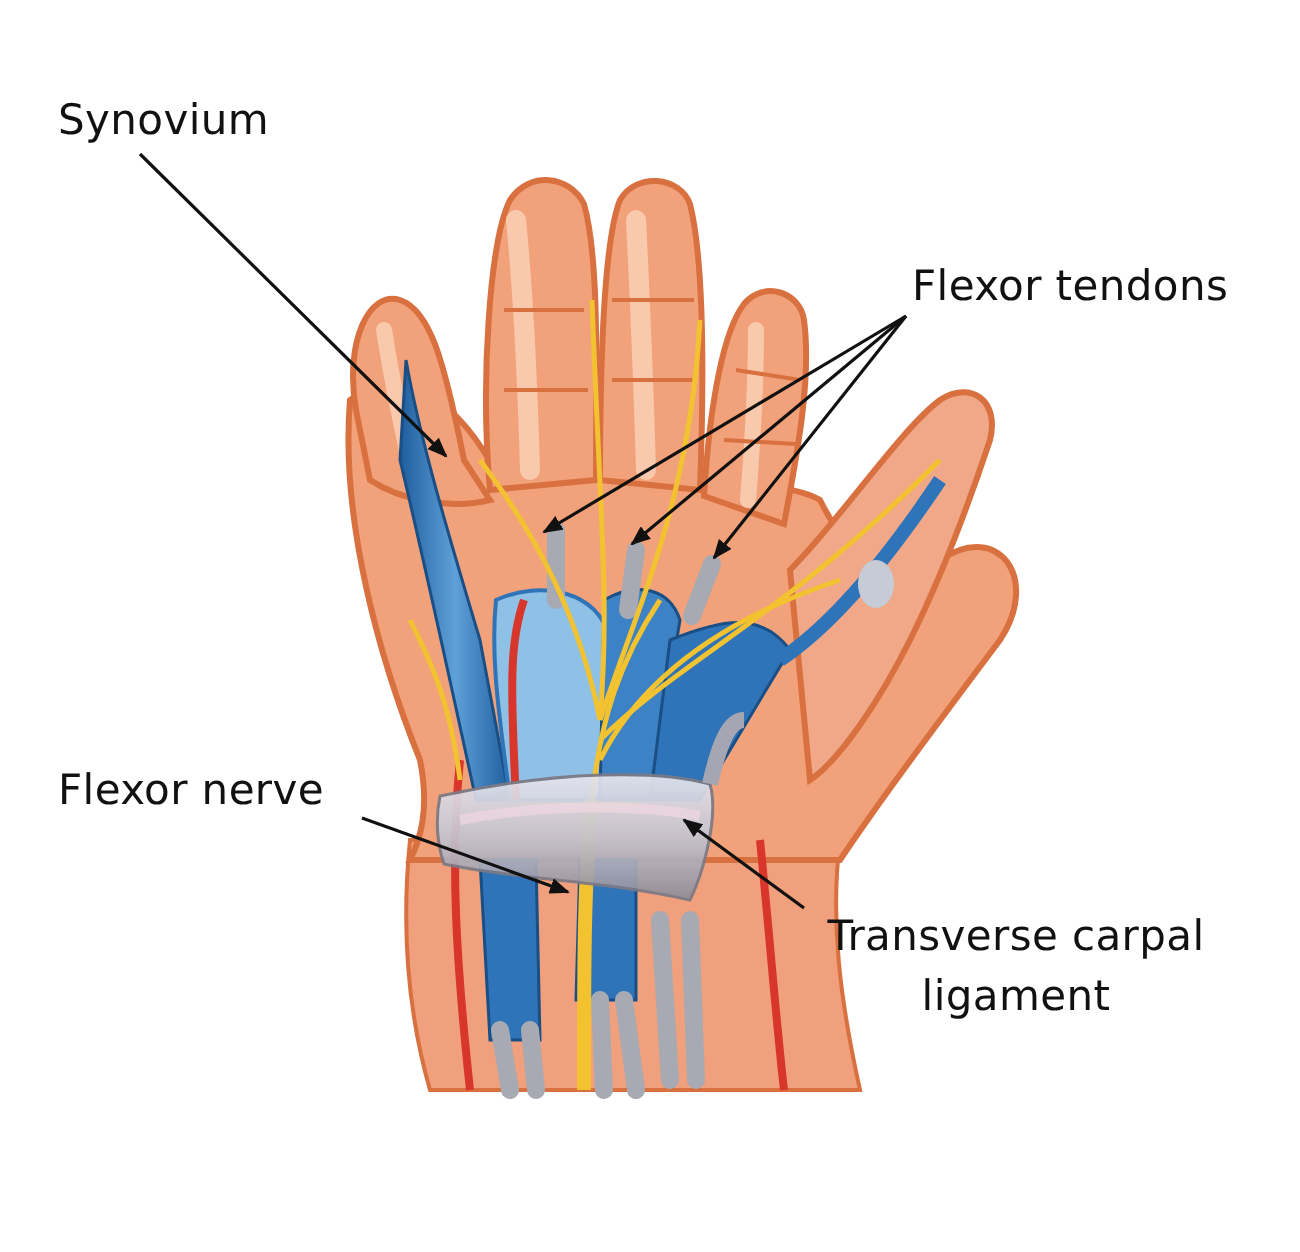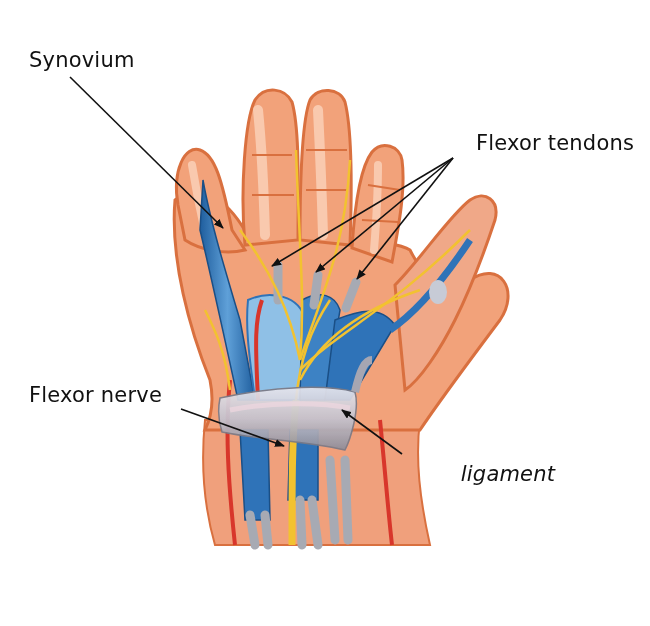--- a/index.html
+++ b/index.html
@@ -99,18 +99,19 @@
       <line x1="70" y1="77" x2="223" y2="228" marker-end="url(#ah)"></line>
       <line x1="453" y1="158" x2="272" y2="266" marker-end="url(#ah)"></line>
       <line x1="453" y1="158" x2="316" y2="272" marker-end="url(#ah)"></line>
       <line x1="453" y1="158" x2="357" y2="279" marker-end="url(#ah)"></line>
       <line x1="181" y1="409" x2="284" y2="446" marker-end="url(#ah)"></line>
       <line x1="402" y1="454" x2="342" y2="410" marker-end="url(#ah)"></line>
     </g>
   </svg>
 
   <div class="label" style="left:29px; top:48px;">Synovium</div>
-  <div class="label" style="left:456px; top:131px;margin-left:20px;">Flexor tendons</div>
+  <div class="label" style="left:456px; top:131px;">Flexor tendons</div>
   <div class="label" style="left:29px; top:383px;">Flexor nerve</div>
   <div class="label center" style="left:402px; top:456px; width:212px;">
-    <div style="margin-top:6px;font-style:italic;">ligament</div>
+    <div>Transverse carpal</div>
+    <div style="margin-top:6px;">ligament</div>
   </div>
 </div>
 
 </body></html>

